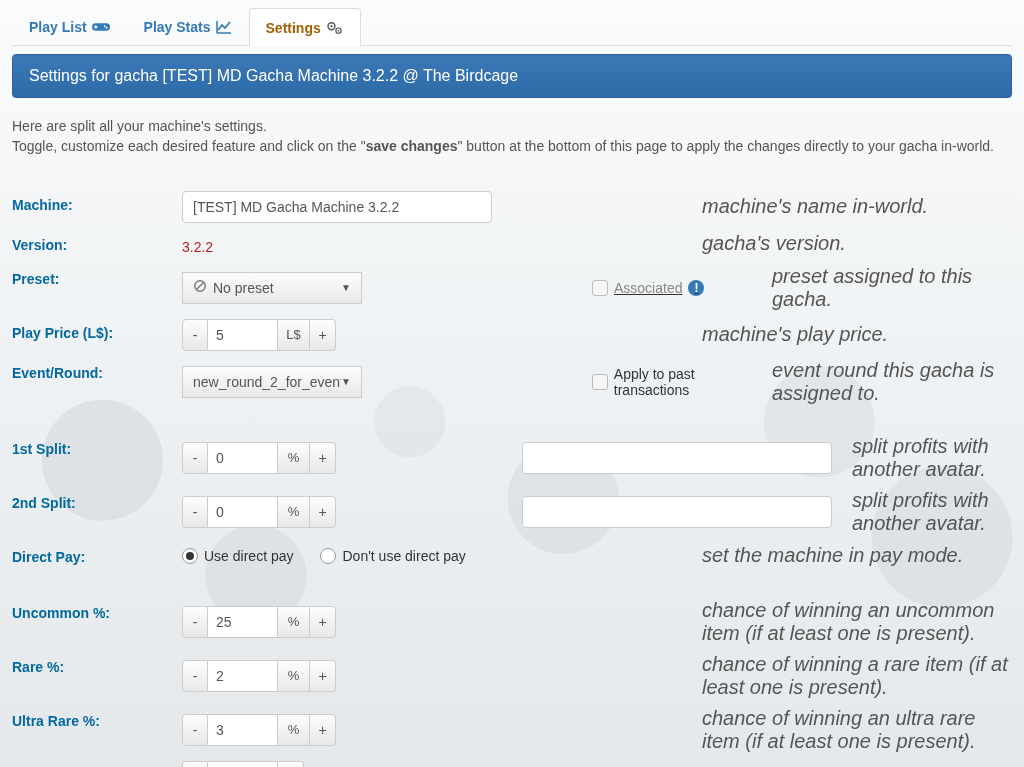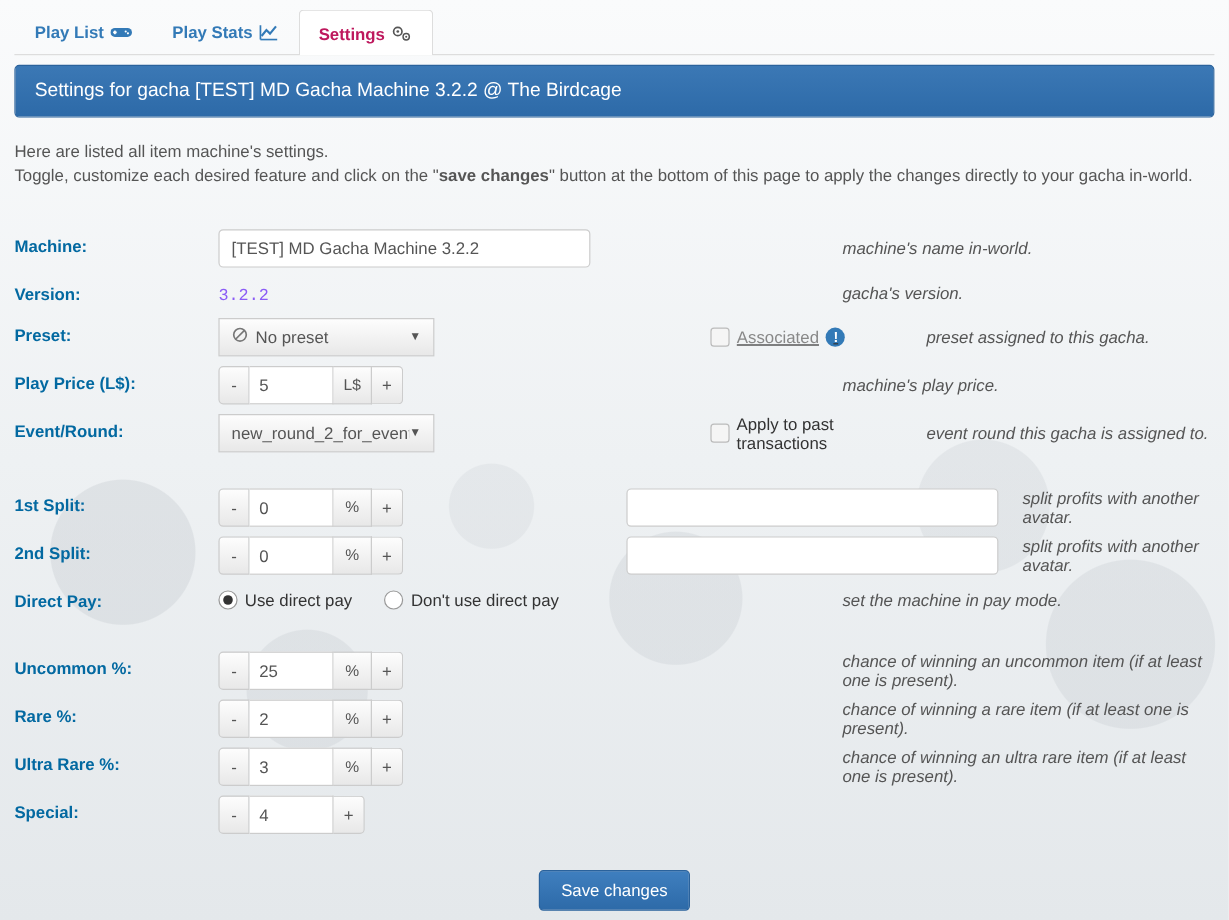--- a/index.html
+++ b/index.html
@@ -38,21 +38,21 @@
     color: #337ab7;
     cursor: pointer;
     border: 1px solid transparent;
     border-bottom: none;
     display: flex;
     align-items: center;
     gap: 5px;
   }
   .tab.active {
     background: #fff;
-    color: #be185d;
+    color: #a16207;
     border-color: #ddd;
     border-radius: 4px 4px 0 0;
     margin-bottom: -1px;
     font-weight: 600;
   }
   .tab-icon { display:inline-flex; }
   .panel-header {
     background: linear-gradient(180deg, #3b78b5 0%, #2d6aa8 100%);
     color: #fff;
     padding: 12px 16px;
@@ -88,24 +88,24 @@
     width: 170px;
     flex-shrink: 0;
     display:flex;
     align-items:center;
     gap:6px;
   }
   .form-row .help {
     flex: 1;
     font-style: italic;
     color: #555;
-    font-size: 14px;
+    font-size: 20px;
     padding-left: 10px;
   }
-  .static-text { color:#8b5cf6; padding-top:6px;font-family:Liberation Mono, monospace; }
+  .static-text { color:#b91c1c; padding-top:6px; }
   input.text {
     width: 310px;
     height: 32px;
     padding: 5px 10px;
     border: 1px solid #ccc;
     border-radius: 4px;
     background:#fff;
     font-size:14px;
     color:#555;
   }
@@ -226,21 +226,21 @@
             <circle cx="14" cy="11" r="3" fill="none" stroke="#555" stroke-width="1.4"></circle>
             <circle cx="14" cy="11" r="1" fill="#555"></circle>
           </svg>
     </span>
   </div>
 </div>
 
 <div class="panel-header">Settings for gacha [TEST] MD Gacha Machine 3.2.2 @ The Birdcage</div>
 
 <div class="intro">
-  <span>Here are listed all item machine's settings.</span><br>
+  <span>Here are split all your machine's settings.</span><br>
   <span>Toggle, customize each desired feature and click on the "</span><b>save changes</b><span>" button at the bottom of this page to apply the changes directly to your gacha in-world.</span>
 </div>
 
 <div class="form-row">
   <div class="lbl">Machine:</div>
   <div class="ctrl">
         <input class="text" value="[TEST] MD Gacha Machine 3.2.2" style="">
       </div>
   <div class="extra"></div>
   <div class="help">machine's name in-world.</div>

